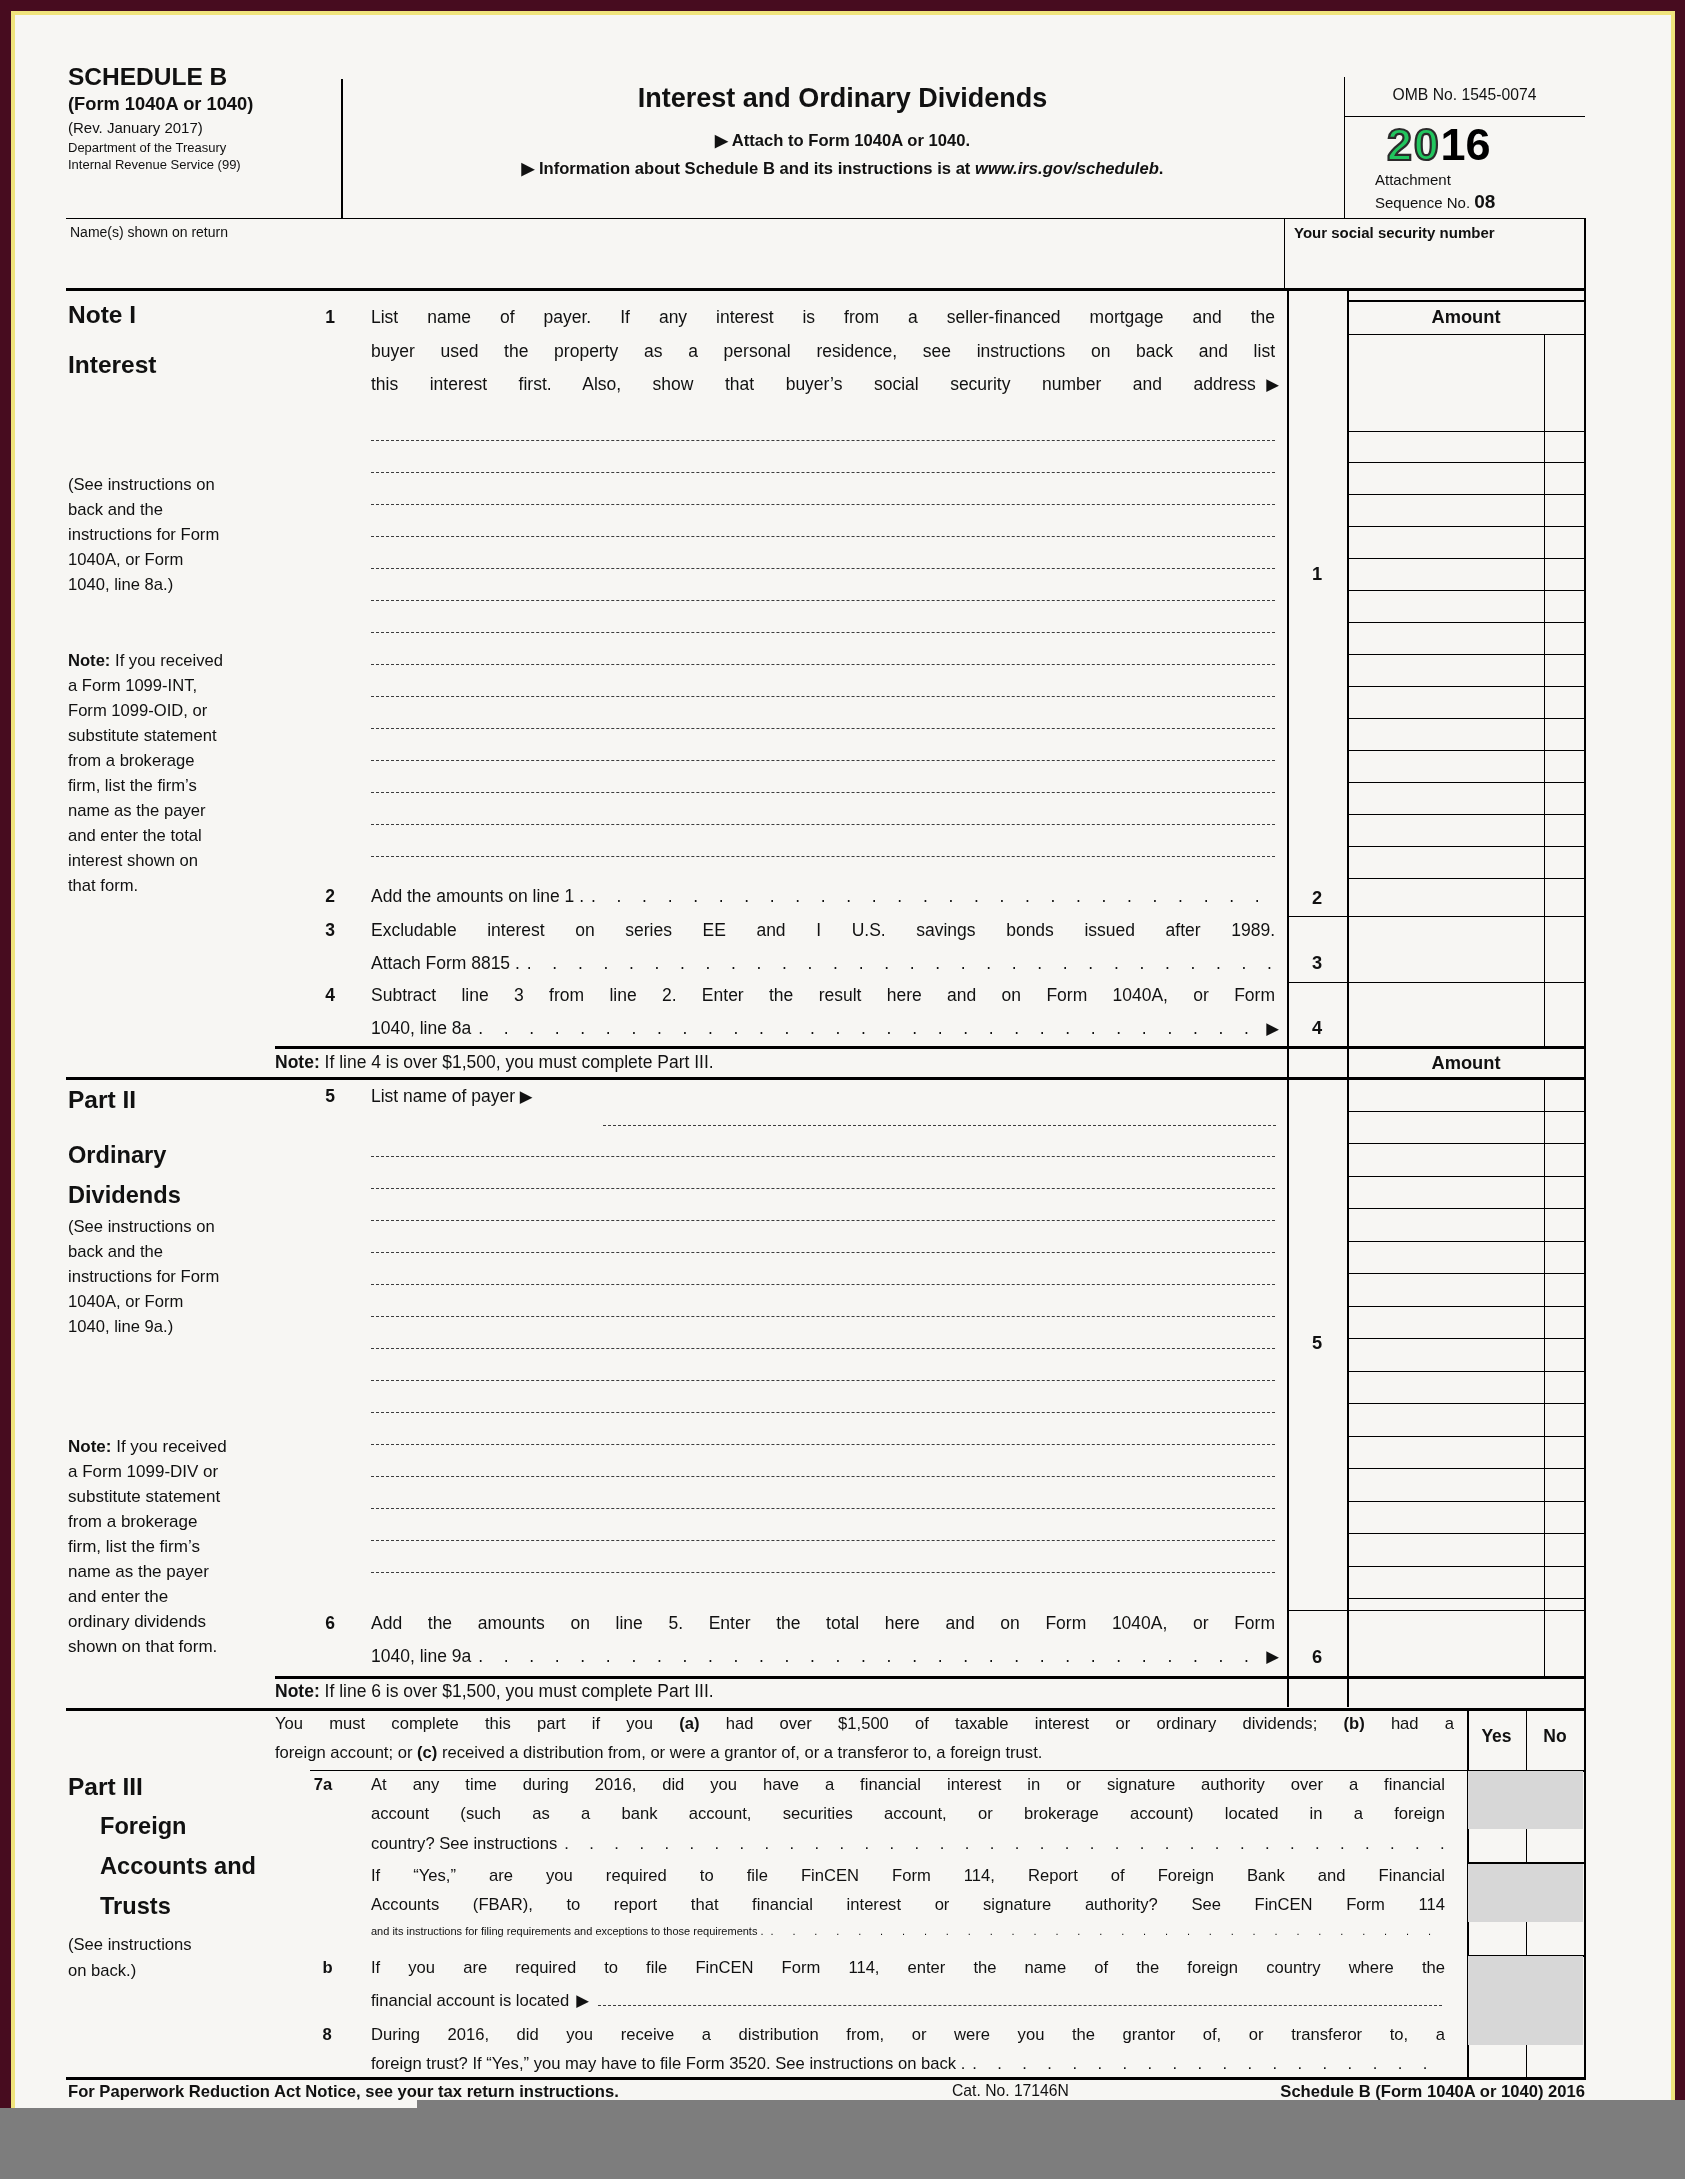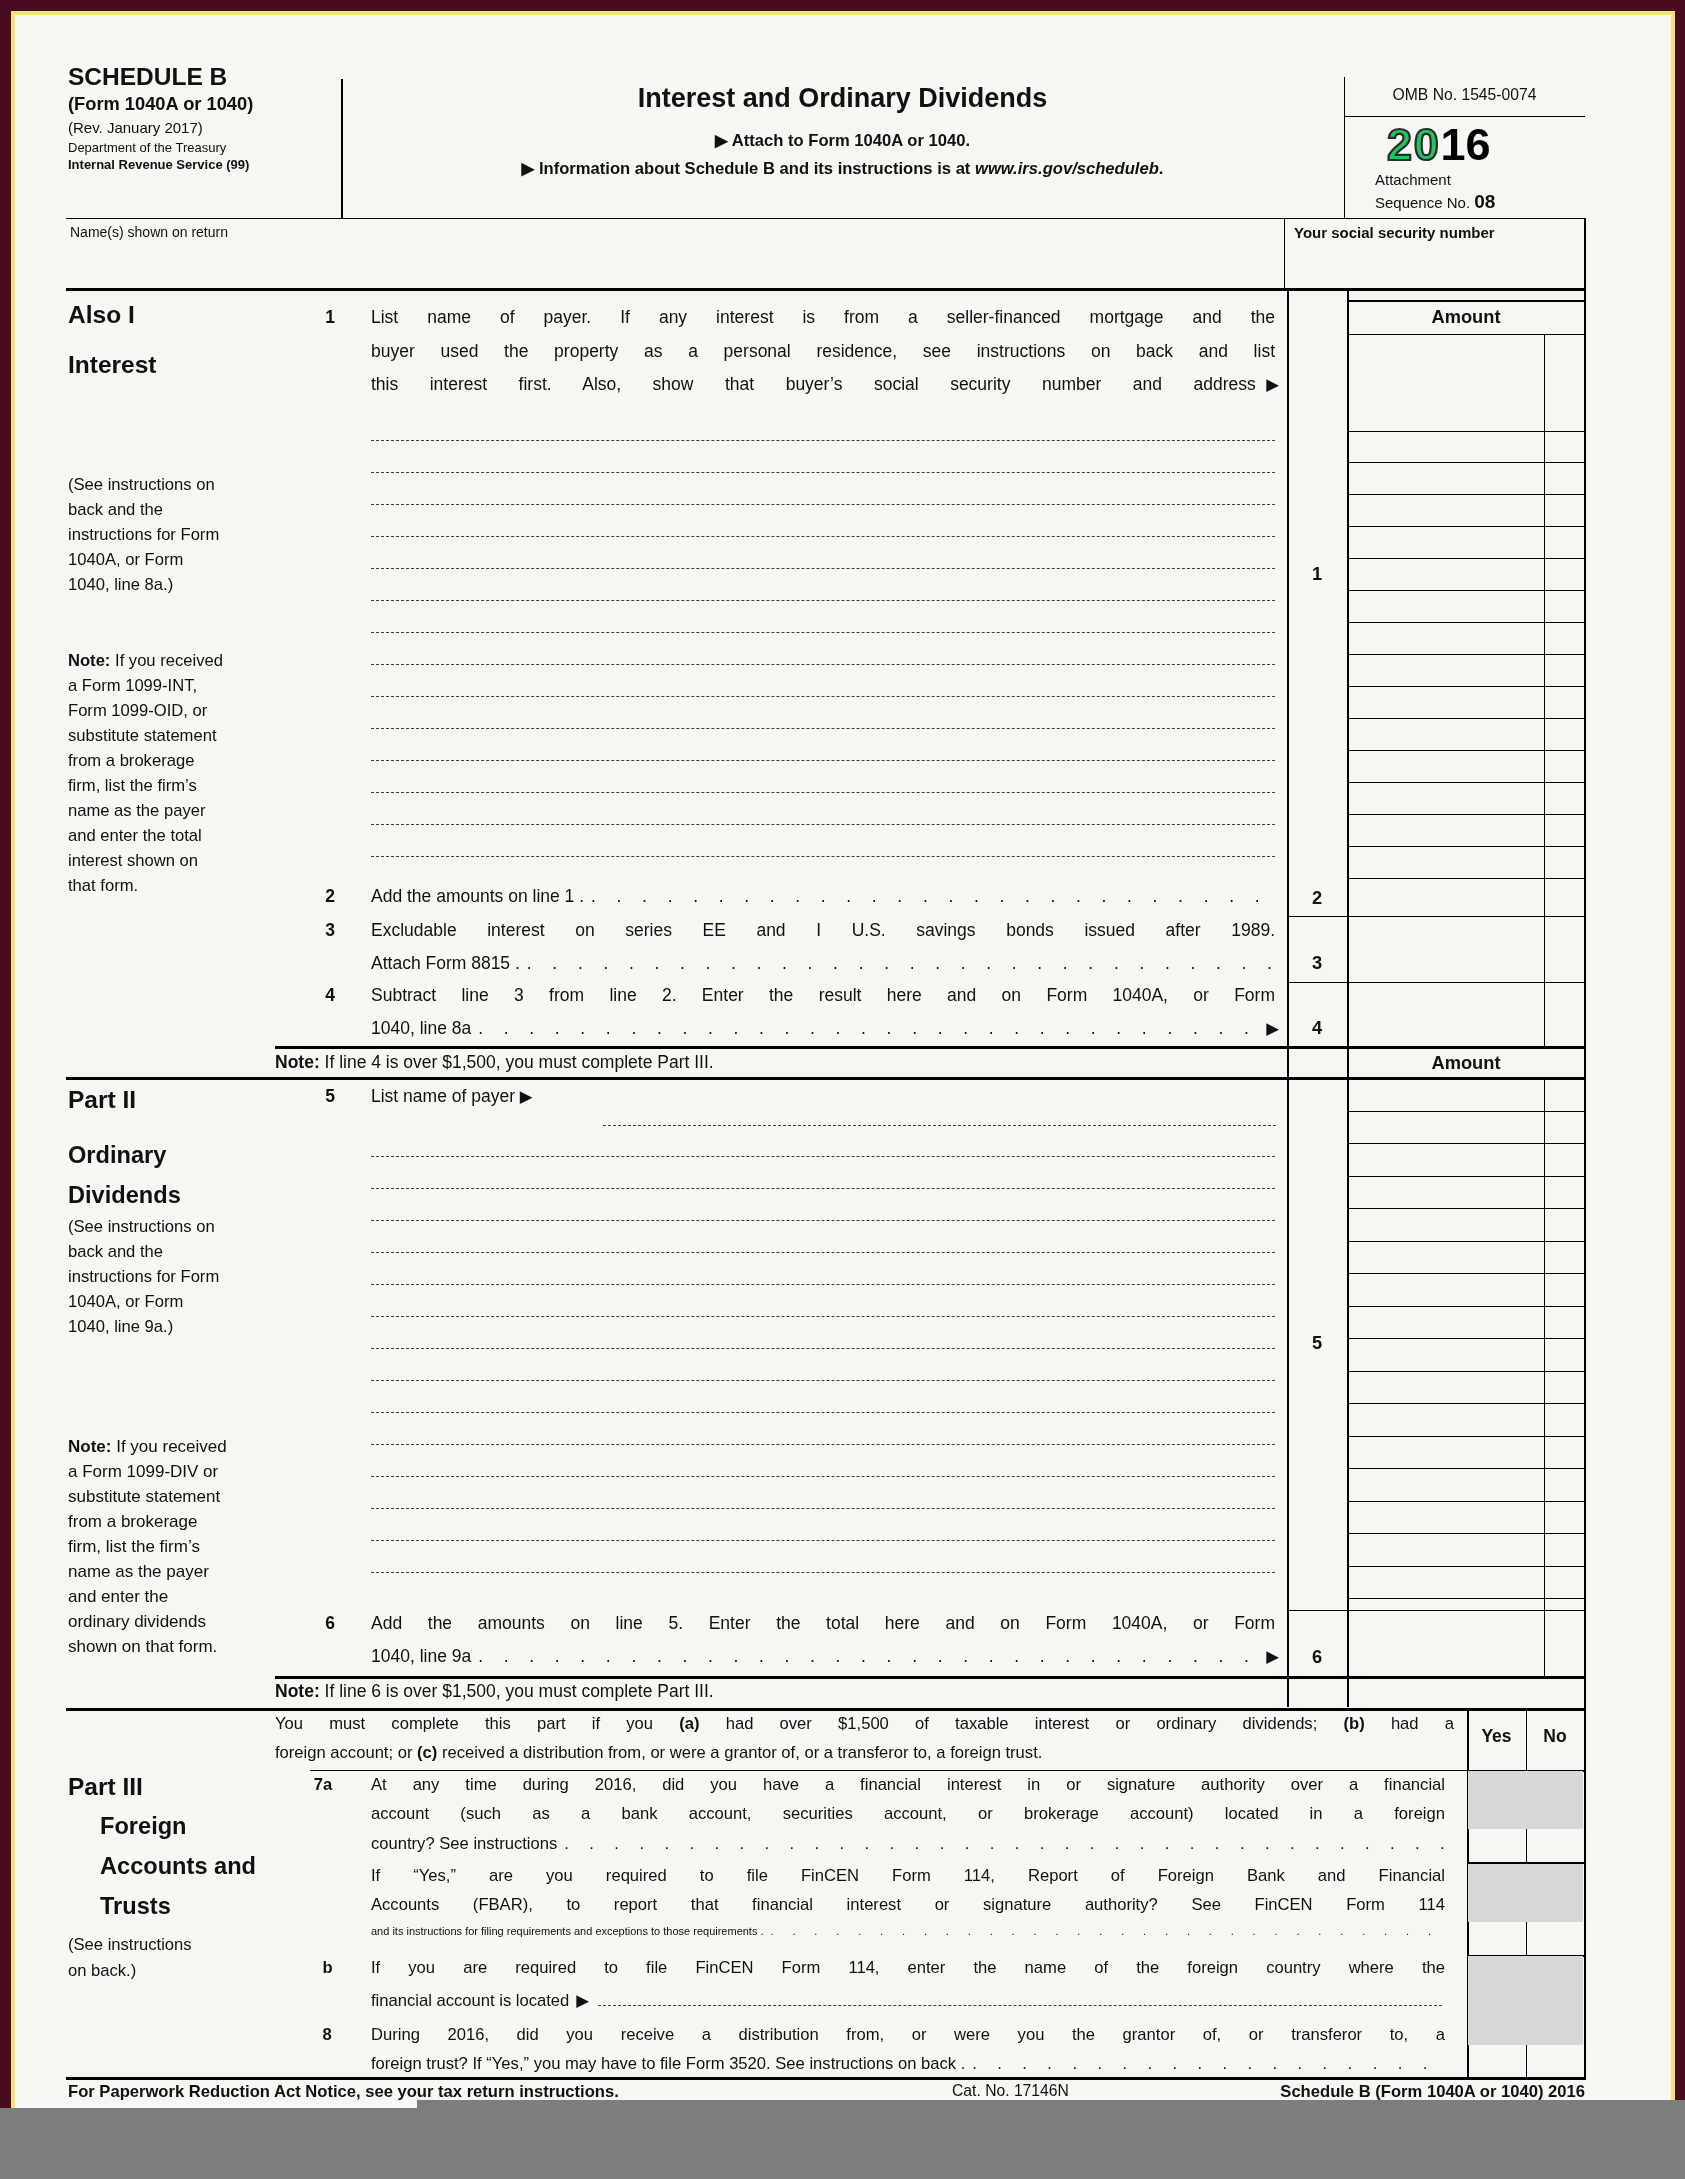--- a/index.html
+++ b/index.html
@@ -41,21 +41,21 @@
 </style>
 </head>
 <body>
 
 <div class="page"></div>
 
 <div class="t b" style="left:68px;top:63px;font-size:24.5px;">SCHEDULE B</div>
 <div class="t b" style="left:68px;top:93px;font-size:18.3px;">(Form 1040A or 1040)</div>
 <div class="t" style="left:68px;top:119px;font-size:15px;">(Rev. January 2017)</div>
 <div class="t" style="left:68px;top:140px;font-size:13px;">Department of the Treasury</div>
-<div class="t" style="left:68px;top:157px;font-size:13px;font-weight:bold;">Internal Revenue Service (99)</div>
+<div class="t" style="left:68px;top:157px;font-size:13px;">Internal Revenue Service (99)</div>
 <div class="vl" style="left:341px;top:79px;height:140px;"></div>
 
 <div class="t b" style="left:341px;top:83px;width:1003px;text-align:center;font-size:27px;">Interest and Ordinary Dividends</div>
 <div class="t b" style="left:341px;top:131px;width:1003px;text-align:center;font-size:16.6px;"><span>▶</span> <span>Attach to Form 1040A or 1040.</span></div>
 <div class="t b" style="left:341px;top:159px;width:1003px;text-align:center;font-size:16.6px;"><span>▶</span> <span>Information about Schedule B and its instructions is at </span><span class="i">www.irs.gov/scheduleb</span><span>.</span></div>
 
 <div class="vl1" style="left:1344px;top:77px;height:141px;"></div>
 <div class="t" style="left:1344px;top:86px;width:241px;text-align:center;font-size:15.7px;">OMB No. 1545-0074</div>
 <div class="hr" style="left:1344px;top:116px;width:241px;"></div>
 <div class="t" style="left:1387px;top:119px;"><span class="year20">20</span><span class="year16">16</span></div>
@@ -63,21 +63,21 @@
 <div class="t" style="left:1375px;top:191px;font-size:15px;"><span>Sequence No. </span><span class="b" style="font-size:19px;">08</span></div>
 
 <div class="hr" style="left:66px;top:218px;width:1520px;"></div>
 <div class="t" style="left:70px;top:224px;font-size:14px;">Name(s) shown on return</div>
 <div class="abs" style="left:70px;top:243px;width:1205px;height:42px;"></div>
 <div class="vl1" style="left:1284px;top:218px;height:70px;"></div>
 <div class="t b" style="left:1294px;top:224px;font-size:15px;">Your social security number</div>
 <div class="abs" style="left:1294px;top:245px;width:288px;height:40px;"></div>
 <div class="hr3" style="left:66px;top:288px;width:1520px;"></div>
 
-<div class="t b" style="left:68px;top:301px;font-size:24.5px;">Also I</div>
+<div class="t b" style="left:68px;top:301px;font-size:24.5px;">Note I</div>
 <div class="t b" style="left:68px;top:351px;font-size:24.5px;">Interest</div>
 <div class="wrap" style="left:68px;top:472px;width:157px;font-size:16.6px;line-height:25px;">(See instructions on back and the instructions for Form 1040A, or Form 1040, line 8a.)</div>
 <div class="wrap" style="left:68px;top:648px;width:162px;font-size:16.6px;line-height:25px;"><span class="b">Note:</span><span> If you received a Form 1099-INT, Form 1099-OID, or substitute statement from a brokerage firm, list the firm’s name as the payer and enter the total interest shown on that form.</span></div>
 
 <div class="lineno" style="left:304px;top:307px;">1</div>
 <div class="wrap just" style="left:371px;top:307px;width:904px;font-size:17.5px;">List name of payer. If any interest is from a seller-financed mortgage and the</div>
 <div class="wrap just" style="left:371px;top:341px;width:904px;font-size:17.5px;">buyer used the property as a personal residence, see instructions on back and list</div>
 <div class="abs lead" style="left:371px;top:374px;width:908px;font-size:17.5px;">
     <span class="just" style="flex:1;">this interest first. Also, show that buyer’s social security number and address</span>
     <span class="arr" style="padding-left:10.5px;">▶</span>

